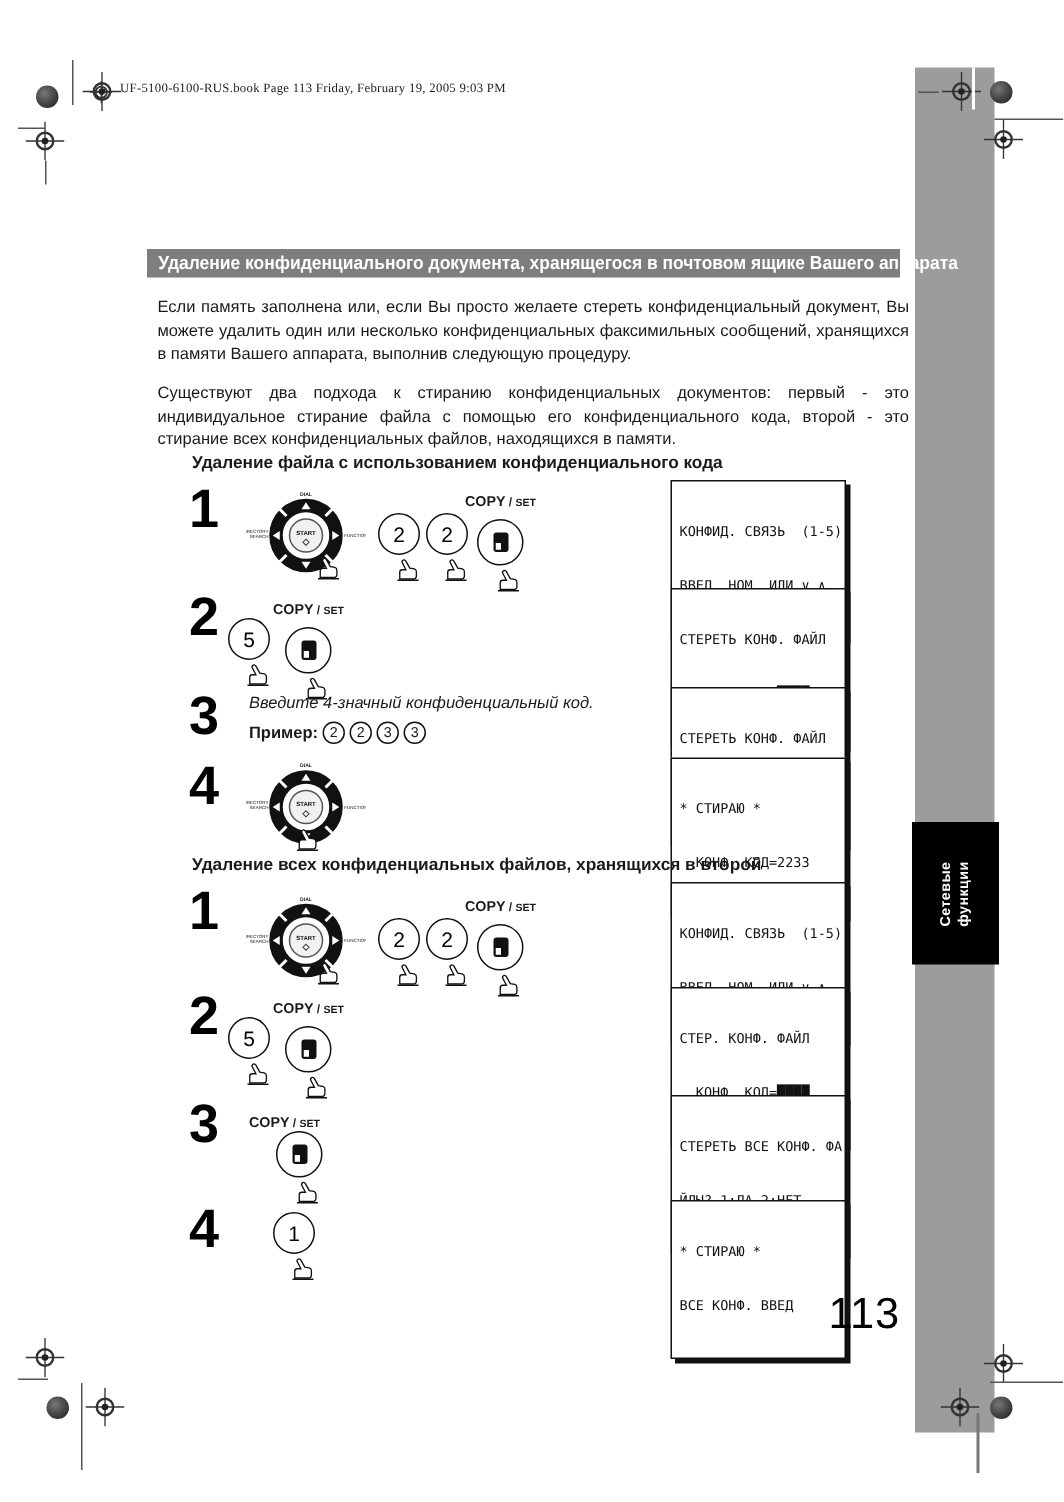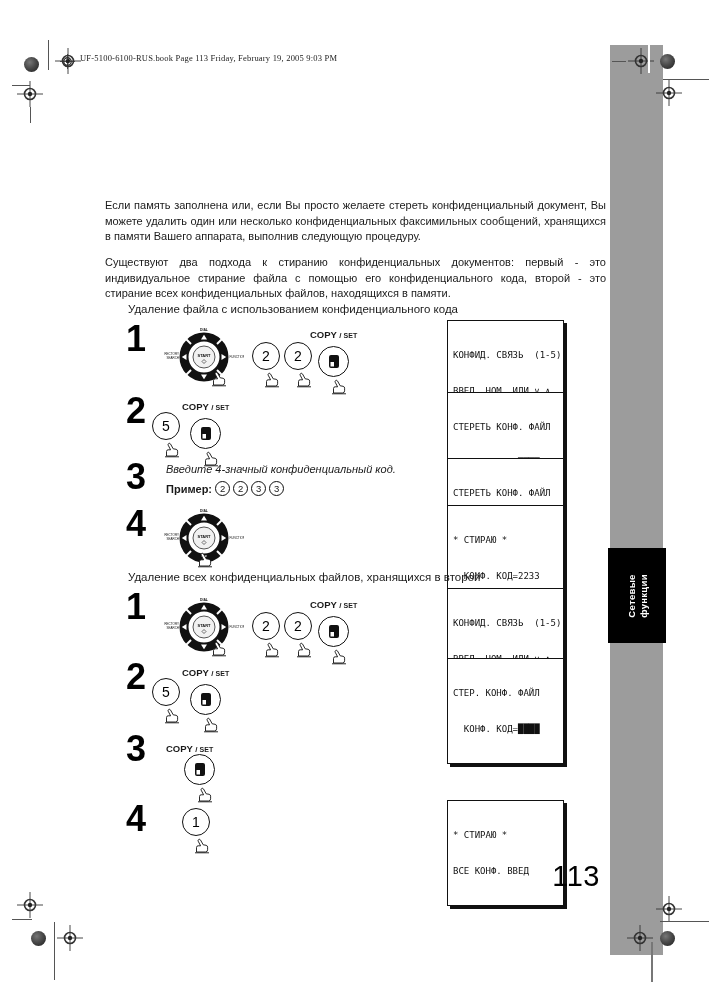--- a/index.html
+++ b/index.html
@@ -22,21 +22,21 @@
        font-size:8.5px;color:#222;letter-spacing:.2px;}
   
   #title{position:absolute;left:150px;top:121px;width:450px;text-align:right;
        color:#5b9ccb;font-weight:bold;font-size:19px;letter-spacing:.2px;}
   #banner{position:absolute;left:98px;top:166px;width:502px;height:19px;background:#7e7e7e;}
   #banner span{display:inline-block;color:#fff;font-weight:bold;font-size:12.5px;
        line-height:19px;padding-left:8px;white-space:nowrap;
        transform:scaleX(.93);transform-origin:0 50%;}
   .para{position:absolute;left:105px;width:501px;font-size:11px;line-height:15.5px;
        text-align:justify;}
-  .subhead{position:absolute;left:128px;font-weight:normal;font-size:11.5px;}
+  .subhead{position:absolute;left:128px;font-weight:bold;font-size:11.5px;}
   
   .step{position:absolute;left:126px;width:460px;height:70px;}
   .num{position:absolute;left:0;top:2px;font-size:36px;line-height:34px;font-weight:bold;color:#000;}
   .stack{position:absolute;display:flex;flex-direction:column;align-items:center;gap:2px;}
   .key{width:26px;height:26px;border:1.6px solid #111;border-radius:50%;background:#fff;
        display:flex;align-items:center;justify-content:center;font-size:14px;color:#000;}
   .copyset{width:29px;height:29px;border:1.6px solid #111;border-radius:50%;background:#fff;
        display:flex;align-items:center;justify-content:center;}
   .copyset-label{white-space:nowrap;margin-bottom:2px;}
   .cl-copy{font-weight:bold;font-size:9.5px;}
@@ -138,20 +138,23 @@
   </div>
 
   <svg class="cross" style="left:60px;top:54px;" width="15" height="15" viewBox="0 0 26 26">
       <line x1="13" y1="0" x2="13" y2="26" stroke="#333" stroke-width="1.4"></line>
       <line x1="0" y1="13" x2="26" y2="13" stroke="#333" stroke-width="1.4"></line>
       <circle cx="13" cy="13" r="6.5" fill="none" stroke="#333" stroke-width="2.2"></circle>
       <circle cx="13" cy="13" r="2.6" fill="#222"></circle>
     </svg>
   <div id="header-line">UF-5100-6100-RUS.book  Page 113  Friday, February 19, 2005  9:03 PM</div>
 
+  <div id="banner">
+    <span>Удаление конфиденциального документа, хранящегося в почтовом ящике Вашего аппарата</span>
+  </div>
   <div class="para" style="top:255px;">Существуют два подхода к стиранию конфиденциальных документов: первый - это индивидуальное стирание файла с помощью его конфиденциального кода, второй - это стирание всех конфиденциальных файлов, находящихся в памяти.</div>
   <div class="para" style="top:198px;">Если память заполнена или, если Вы просто желаете стереть конфиденциальный документ, Вы можете удалить один или несколько конфиденциальных факсимильных сообщений, хранящихся в памяти Вашего аппарата, выполнив следующую процедуру.</div>
 
   <div class="subhead" style="top:303px;">Удаление файла с использованием конфиденциального кода</div>
 
   <div class="step" style="top:320px;">
     <div class="num">1</div>
     <div class="dialwrap" style="left:38px;top:6px;">
       <svg width="80" height="62" viewBox="0 0 80 62">
         <text x="40" y="4.5" font-size="3.4" font-weight="bold" text-anchor="middle" fill="#111">DIAL</text>
@@ -382,20 +385,24 @@
           <svg width="12" height="15" viewBox="0 0 12 15">
             <rect x="1" y="1" width="10" height="13" rx="2" fill="#111"></rect>
             <rect x="2.5" y="8" width="3.5" height="4.5" fill="#fff"></rect>
           </svg>
         </div>
       <svg class="hand" width="17" height="16" viewBox="0 0 17 16">
           <path d="M3.5,14 L3.5,9.5 Q3.5,7.8 5.2,7.8 L7.6,7.8 L5.2,3.2 Q4.6,2 5.8,1.4 Q6.9,0.9 7.6,2.1 L10.2,6.8 L13.2,7.3 Q14.6,7.7 14.6,9.2 L14.6,11.8 Q14.6,14 12.4,14 Z" fill="#fff" stroke="#111" stroke-width="0.9"></path>
           <line x1="2" y1="14.8" x2="16" y2="14.8" stroke="#111" stroke-width="0.9"></line>
         </svg>
     </div>
+    <div class="lcd">
+      <div>СТЕРЕТЬ ВСЕ КОНФ. ФА</div>
+      <div>ЙЛЫ? 1:ДА 2:НЕТ</div>
+    </div>
   </div>
 
   <div class="step" style="top:800px;">
     <div class="num">4</div>
     <div class="stack" style="left:56px;top:8px;">
       <div class="key">1</div>
       <svg class="hand" width="17" height="16" viewBox="0 0 17 16">
           <path d="M3.5,14 L3.5,9.5 Q3.5,7.8 5.2,7.8 L7.6,7.8 L5.2,3.2 Q4.6,2 5.8,1.4 Q6.9,0.9 7.6,2.1 L10.2,6.8 L13.2,7.3 Q14.6,7.7 14.6,9.2 L14.6,11.8 Q14.6,14 12.4,14 Z" fill="#fff" stroke="#111" stroke-width="0.9"></path>
           <line x1="2" y1="14.8" x2="16" y2="14.8" stroke="#111" stroke-width="0.9"></line>
         </svg>

